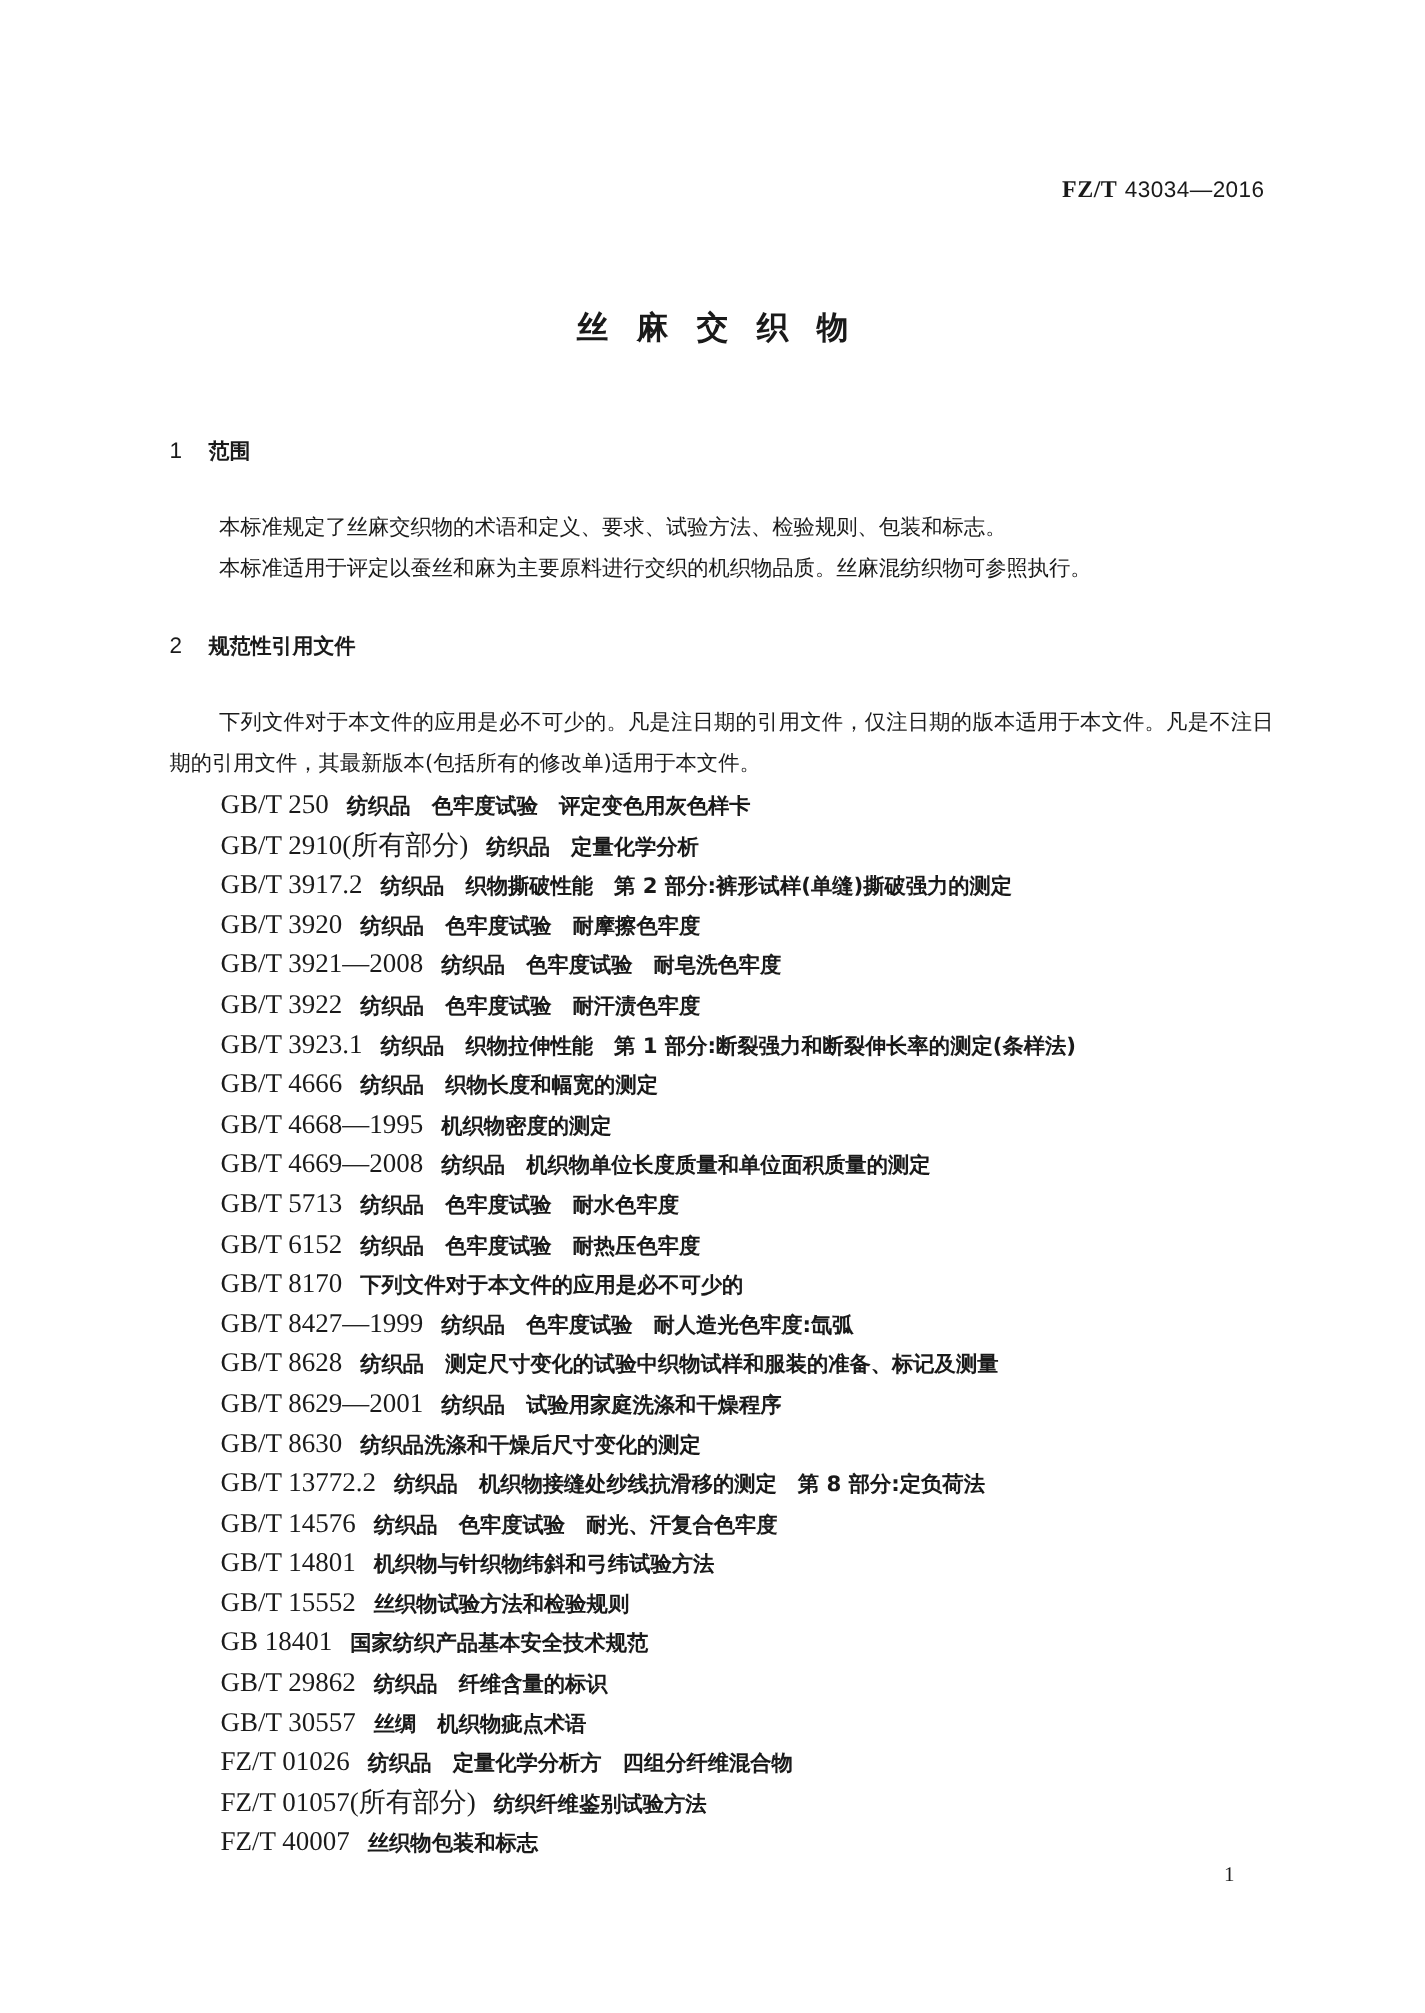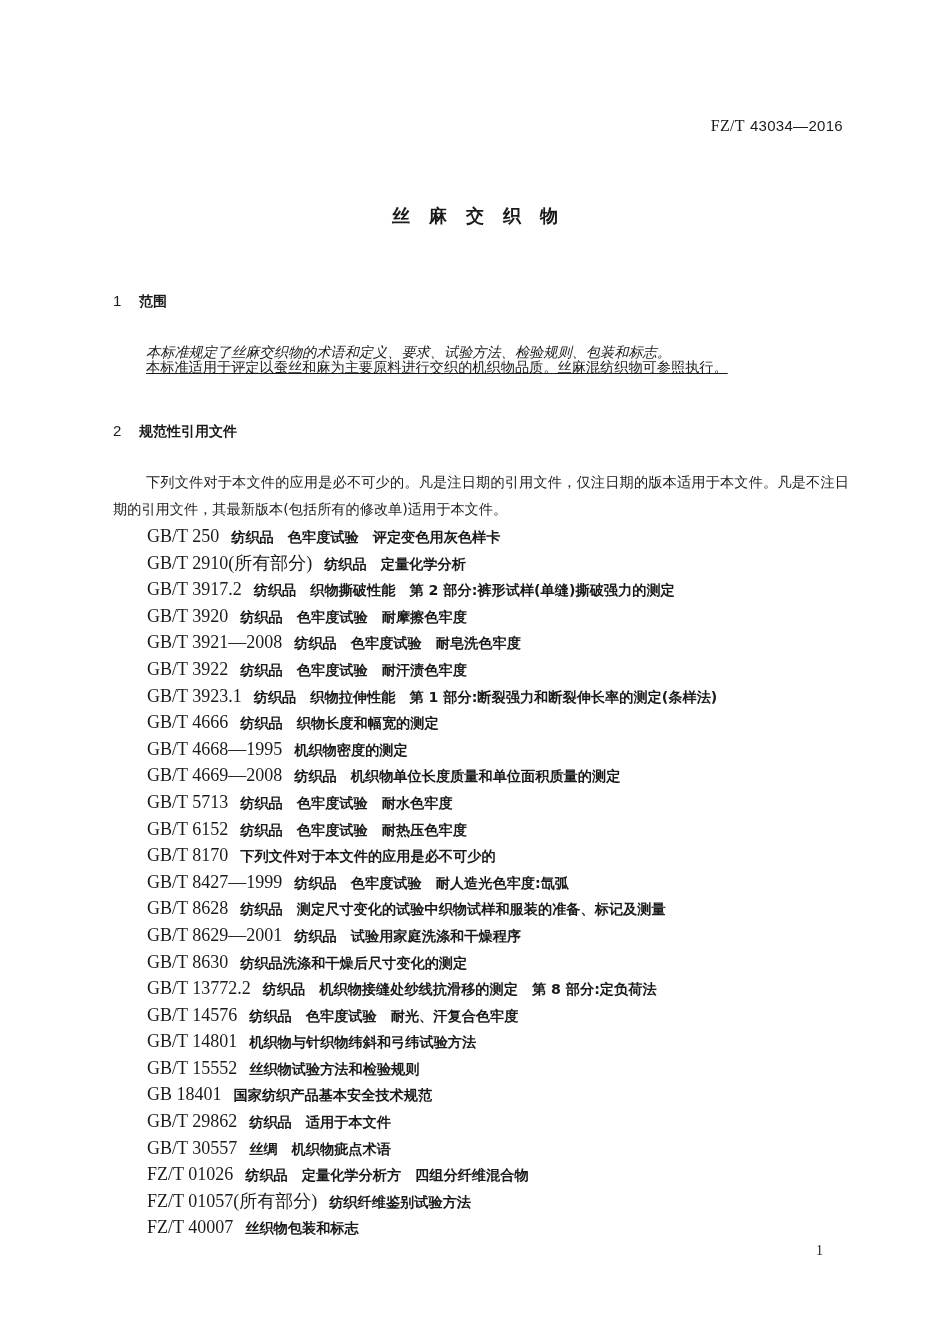--- a/index.html
+++ b/index.html
@@ -5,25 +5,25 @@
     html, body { margin: 0; padding: 0; background: #ffffff; }
     body {
       width: 950px; height: 1342px; position: relative; overflow: hidden;
       color: #1a1a1a;
       font-family: "DejaVu Serif", "Liberation Serif", serif;
     }
     .std-no {
       position: absolute; left: 0; top: 117px; width: 843px; text-align: right;
       font-size: 15px; letter-spacing: 0.3px;
     }
-    .std-no .prefix { font-weight: normal; font-family: "Liberation Serif", serif; font-size: 16px; }
+    .std-no .prefix { font-weight: bold; font-family: "Liberation Serif", serif; font-size: 16px; }
     .std-no .num { font-family: "Liberation Sans", sans-serif; text-align: right; }
     .doc-title {
       position: absolute; left: 0; top: 204px; width: 950px; text-align: center;
-      font-family: "DejaVu Sans", sans-serif; font-weight: bold; font-size: 18px;
+      font-family: "DejaVu Sans", sans-serif; font-weight: bold; font-size: 21px;
       letter-spacing: 19px; text-indent: 19px;
     }
     .sec-heading {
       position: absolute; left: 113px;
       font-family: "DejaVu Sans", sans-serif; font-weight: bold; font-size: 14px;
     }
     .sec-heading .sec-num { display: inline-block; width: 26px; font-family: "Liberation Sans", sans-serif; font-weight: normal; font-size: 15px; }
     .para {
       position: absolute; left: 113px; width: 736px;
       font-family: "DejaVu Sans", sans-serif; font-size: 14.2px; line-height: 26.6px;
@@ -48,22 +48,22 @@
   <span class="prefix">FZ/T</span>
   <span class="num">43034—2016</span>
 </div>
 
 <div class="doc-title">丝麻交织物</div>
 
 <div class="sec-heading" style="top:292px;">
   <span class="sec-num">1</span><span>范围</span>
 </div>
 
-<div class="para" style="top:339px;font-style:italic;">本标准规定了丝麻交织物的术语和定义、要求、试验方法、检验规则、包装和标志。</div>
-<div class="para" style="top:354px;text-decoration:underline;">本标准适用于评定以蚕丝和麻为主要原料进行交织的机织物品质。丝麻混纺织物可参照执行。</div>
+<div class="para" style="top:339px;">本标准规定了丝麻交织物的术语和定义、要求、试验方法、检验规则、包装和标志。</div>
+<div class="para" style="top:366px;">本标准适用于评定以蚕丝和麻为主要原料进行交织的机织物品质。丝麻混纺织物可参照执行。</div>
 
 <div class="sec-heading" style="top:422px;">
   <span class="sec-num">2</span><span>规范性引用文件</span>
 </div>
 
 <div class="para" style="top:469px;">下列文件对于本文件的应用是必不可少的。凡是注日期的引用文件，仅注日期的版本适用于本文件。凡是不注日期的引用文件，其最新版本(包括所有的修改单)适用于本文件。</div>
 
 <ul class="ref-list" id="ref-list">
     <li class="ref-item"><span class="ref-code">GB/T 250</span><span class="ref-part">纺织品</span><span class="ref-part">色牢度试验</span><span class="ref-part">评定变色用灰色样卡</span></li>
     <li class="ref-item"><span class="ref-code">GB/T 2910(所有部分)</span><span class="ref-part">纺织品</span><span class="ref-part">定量化学分析</span></li>
@@ -80,20 +80,20 @@
     <li class="ref-item"><span class="ref-code">GB/T 8170</span><span class="ref-part">下列文件对于本文件的应用是必不可少的</span></li>
     <li class="ref-item"><span class="ref-code">GB/T 8427—1999</span><span class="ref-part">纺织品</span><span class="ref-part">色牢度试验</span><span class="ref-part">耐人造光色牢度:氙弧</span></li>
     <li class="ref-item"><span class="ref-code">GB/T 8628</span><span class="ref-part">纺织品</span><span class="ref-part">测定尺寸变化的试验中织物试样和服装的准备、标记及测量</span></li>
     <li class="ref-item"><span class="ref-code">GB/T 8629—2001</span><span class="ref-part">纺织品</span><span class="ref-part">试验用家庭洗涤和干燥程序</span></li>
     <li class="ref-item"><span class="ref-code">GB/T 8630</span><span class="ref-part">纺织品洗涤和干燥后尺寸变化的测定</span></li>
     <li class="ref-item"><span class="ref-code">GB/T 13772.2</span><span class="ref-part">纺织品</span><span class="ref-part">机织物接缝处纱线抗滑移的测定</span><span class="ref-part">第 8 部分:定负荷法</span></li>
     <li class="ref-item"><span class="ref-code">GB/T 14576</span><span class="ref-part">纺织品</span><span class="ref-part">色牢度试验</span><span class="ref-part">耐光、汗复合色牢度</span></li>
     <li class="ref-item"><span class="ref-code">GB/T 14801</span><span class="ref-part">机织物与针织物纬斜和弓纬试验方法</span></li>
     <li class="ref-item"><span class="ref-code">GB/T 15552</span><span class="ref-part">丝织物试验方法和检验规则</span></li>
     <li class="ref-item"><span class="ref-code">GB 18401</span><span class="ref-part">国家纺织产品基本安全技术规范</span></li>
-    <li class="ref-item"><span class="ref-code">GB/T 29862</span><span class="ref-part">纺织品</span><span class="ref-part">适用于本文件</span></li>
+    <li class="ref-item"><span class="ref-code">GB/T 29862</span><span class="ref-part">纺织品</span><span class="ref-part">纤维含量的标识</span></li>
     <li class="ref-item"><span class="ref-code">GB/T 30557</span><span class="ref-part">丝绸</span><span class="ref-part">机织物疵点术语</span></li>
     <li class="ref-item"><span class="ref-code">FZ/T 01026</span><span class="ref-part">纺织品</span><span class="ref-part">定量化学分析方</span><span class="ref-part">四组分纤维混合物</span></li>
     <li class="ref-item"><span class="ref-code">FZ/T 01057(所有部分)</span><span class="ref-part">纺织纤维鉴别试验方法</span></li>
     <li class="ref-item"><span class="ref-code">FZ/T 40007</span><span class="ref-part">丝织物包装和标志</span></li>
   </ul>
 
 <div class="page-num">1</div>
 
 </body></html>

